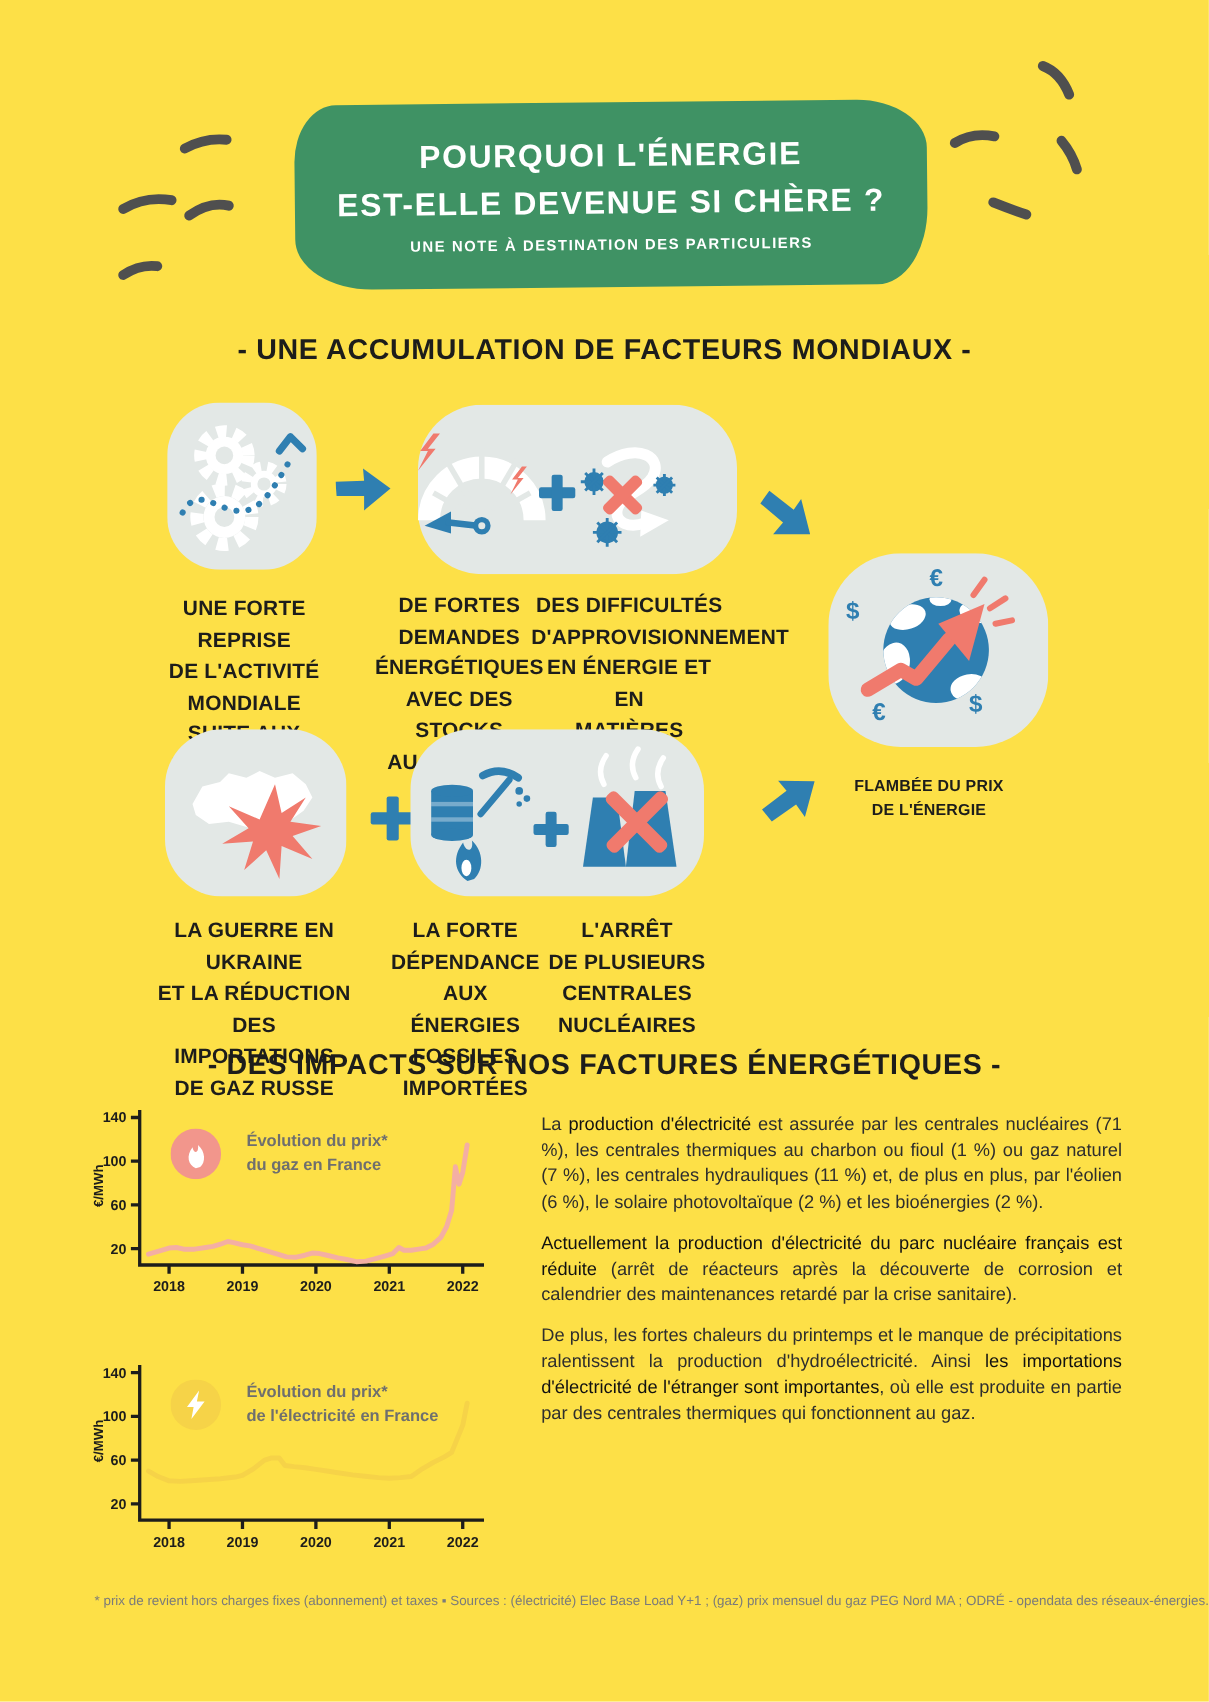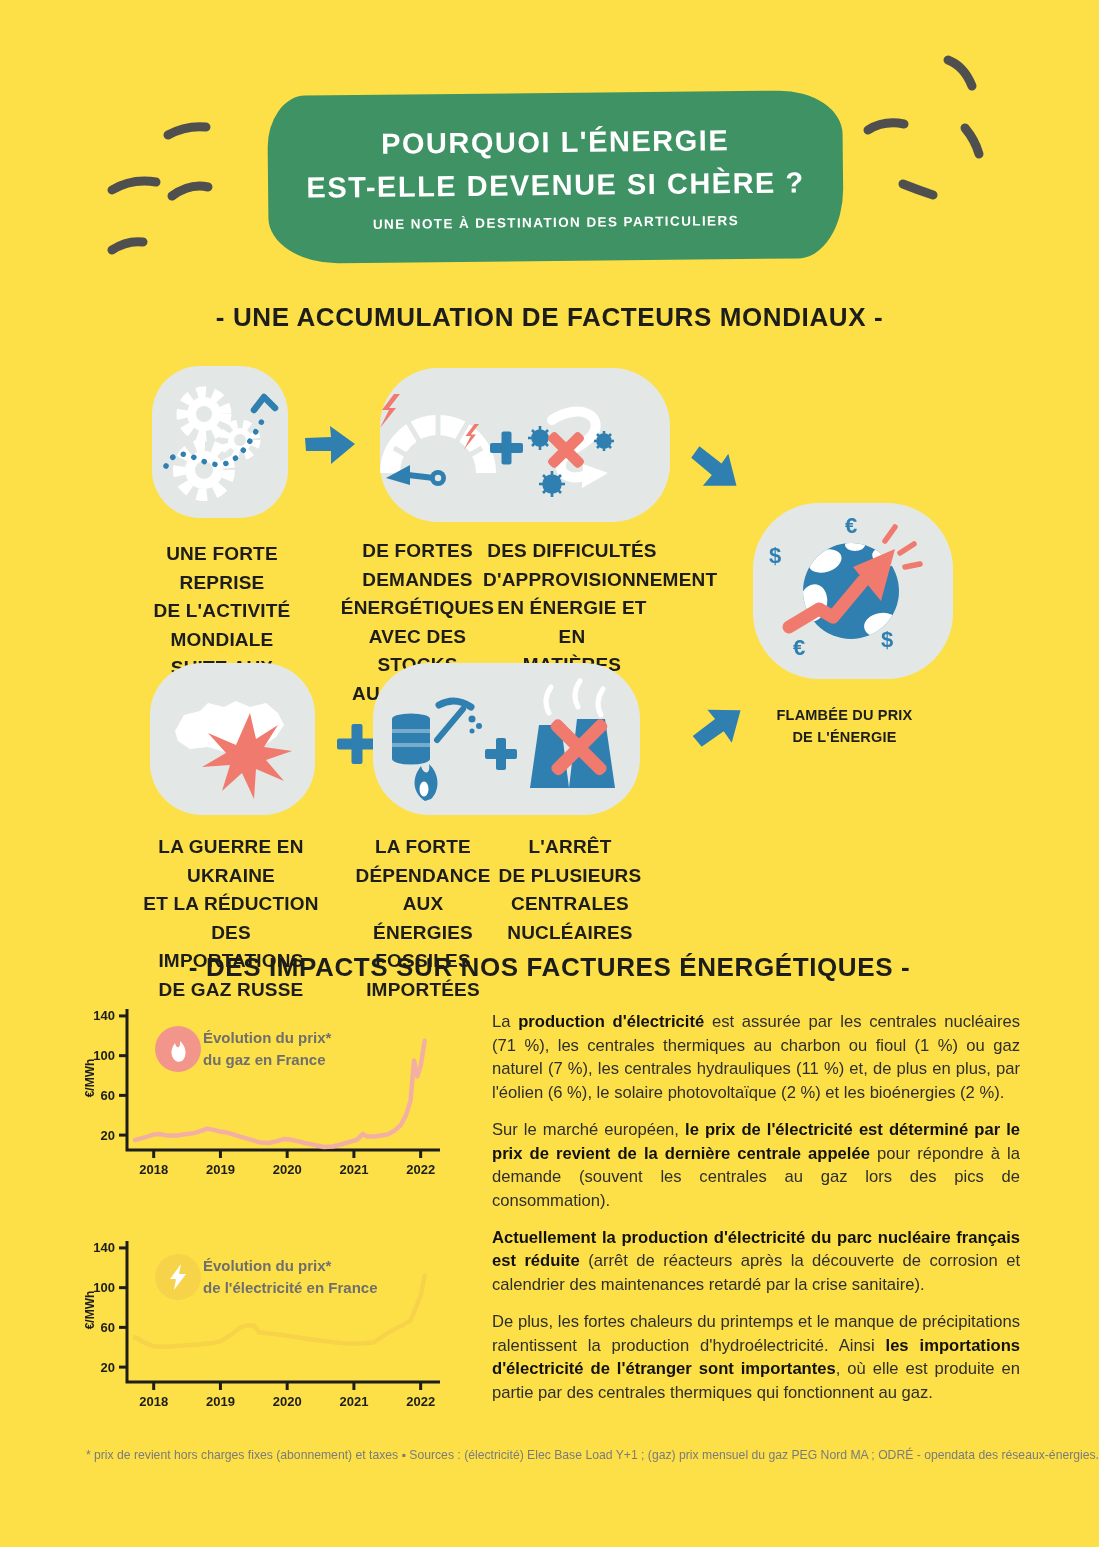--- a/index.html
+++ b/index.html
@@ -11,26 +11,26 @@
      border-radius:38px 64px 46px 70px / 52px 44px 70px 46px;transform:rotate(-.6deg);
      display:flex;flex-direction:column;align-items:center;justify-content:center;gap:6px;}
   .hdr-line{color:#fff;font-weight:700;font-size:29px;letter-spacing:1.5px;line-height:1.25;text-align:center;}
   .hdr-sub{color:#fff;font-weight:700;font-size:13.5px;letter-spacing:1.4px;margin-top:6px;text-align:center;}
   
   .section-title{left:0;width:1099px;text-align:center;font-weight:700;font-size:26px;letter-spacing:.6px;}
   
   .caption{font-weight:700;font-size:19px;line-height:1.5;letter-spacing:.2px;text-align:center;white-space:pre-line;}
   
   .chart{width:365px;height:195px;}
-  .legend{position:absolute;display:flex;align-items:center;gap:2px;}
+  .legend{position:absolute;display:flex;align-items:center;gap:23px;}
   .legend-text{font-weight:700;font-size:15px;line-height:1.45;color:#6f6f6e;}
   
   #body-text{left:492px;top:1010px;width:528px;font-size:16.6px;line-height:1.43;color:#2e2e2d;text-align:justify;}
   #body-text p{margin:0 0 13px 0;}
-  #body-text b{font-weight:700;color:#111;}
+  #body-text b{font-weight:400;color:#111;}
   #footnote{left:0;top:1448px;width:1099px;text-align:right;font-size:12.2px;color:#7b7b7a;}
 </style>
 </head>
 <body>
 
 <div id="page">
 
   <svg class="abs" style="left:80px;top:40px;" width="940" height="230" viewBox="0 0 940 230">
     <g fill="none" stroke="#4f4f4f" stroke-width="9" stroke-linecap="round">
       <path d="M88,95 q18,-10 38,-8"></path>
@@ -326,20 +326,19 @@
       </svg>
       <div class="legend-text">
         <div>Évolution du prix*</div>
         <div>de l'électricité en France</div>
       </div>
     </div>
   </div>
 
   <div class="abs" id="body-text">
     <p><span>La </span><b>production d'électricité</b><span> est assurée par les centrales nucléaires (71 %), les centrales thermiques au charbon ou fioul (1 %) ou gaz naturel (7 %), les centrales hydrauliques (11 %) et, de plus en plus, par l'éolien (6 %), le solaire photovoltaïque (2 %) et les bioénergies (2 %).</span></p>
-    <p><span>Sur le marché européen, </span><b>le prix de l'électricité est déterminé par le prix de revient de la dernière centrale appelée</b><span> pour répondre à la demande (souvent les centrales au gaz lors des pics de consommation).</span></p>
     <p><b>Actuellement la production d'électricité du parc nucléaire français est réduite</b><span> (arrêt de réacteurs après la découverte de corrosion et calendrier des maintenances retardé par la crise sanitaire).</span></p>
     <p><span>De plus, les fortes chaleurs du printemps et le manque de précipitations ralentissent la production d'hydroélectricité. Ainsi </span><b>les importations d'électricité de l'étranger sont importantes</b><span>, où elle est produite en partie par des centrales thermiques qui fonctionnent au gaz.</span></p>
   </div>
 
   <div class="abs" id="footnote">* prix de revient hors charges fixes (abonnement) et taxes ▪ Sources :  (électricité) Elec Base Load Y+1 ; (gaz) prix mensuel du gaz PEG Nord MA ; ODRÉ - opendata des réseaux-énergies.</div>
 
 </div>
 
 </body></html>

